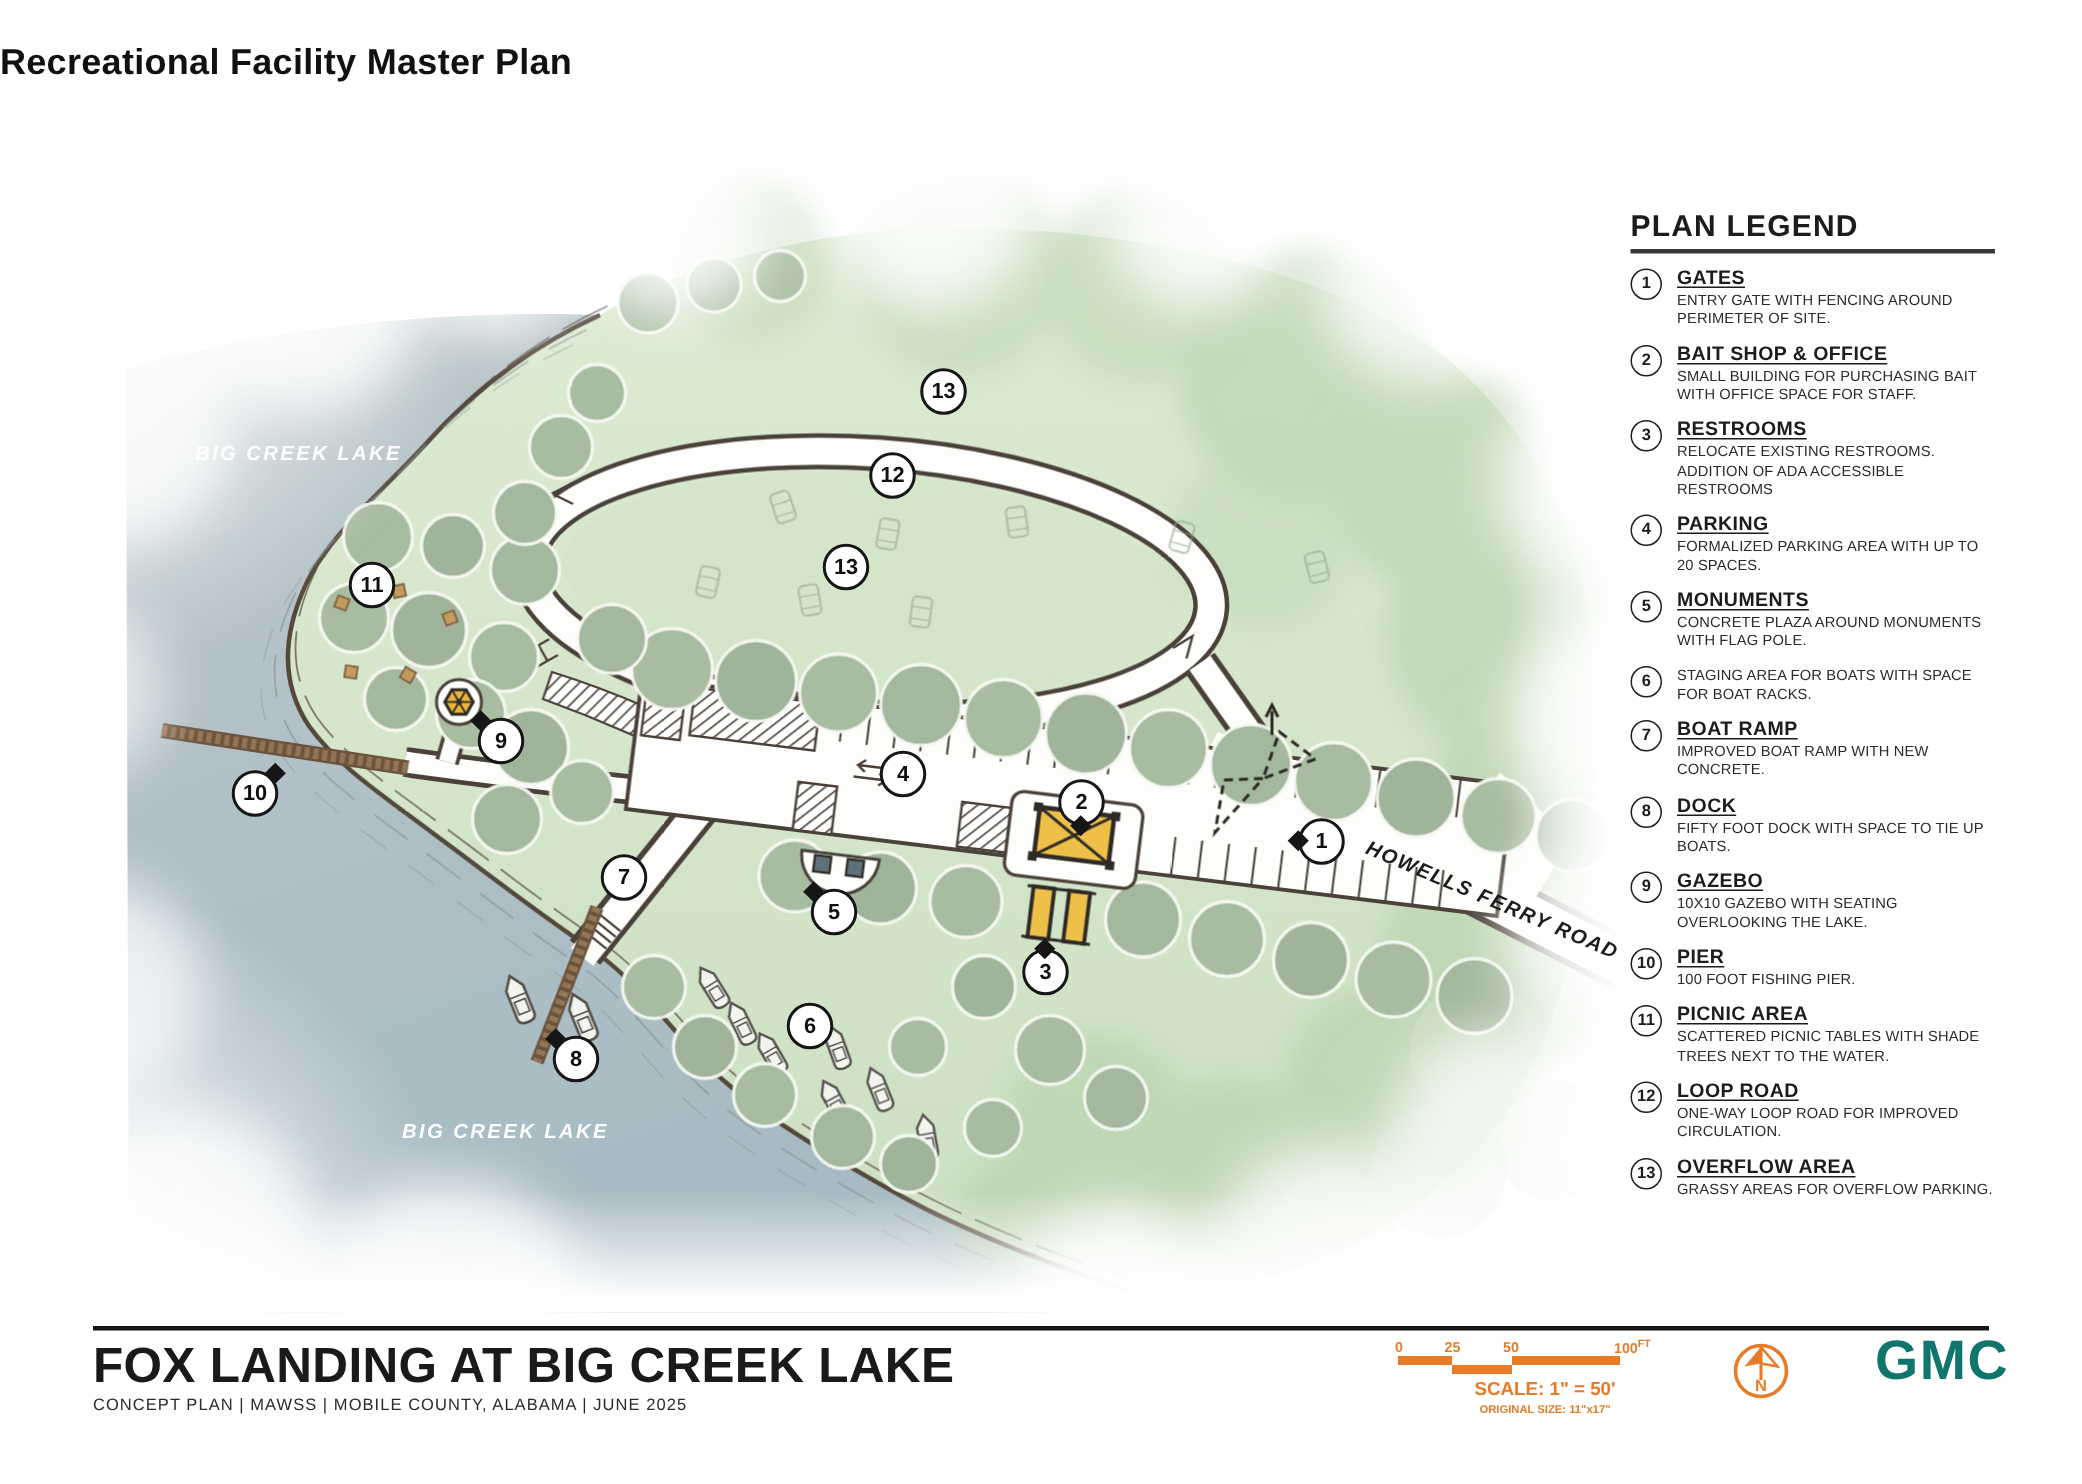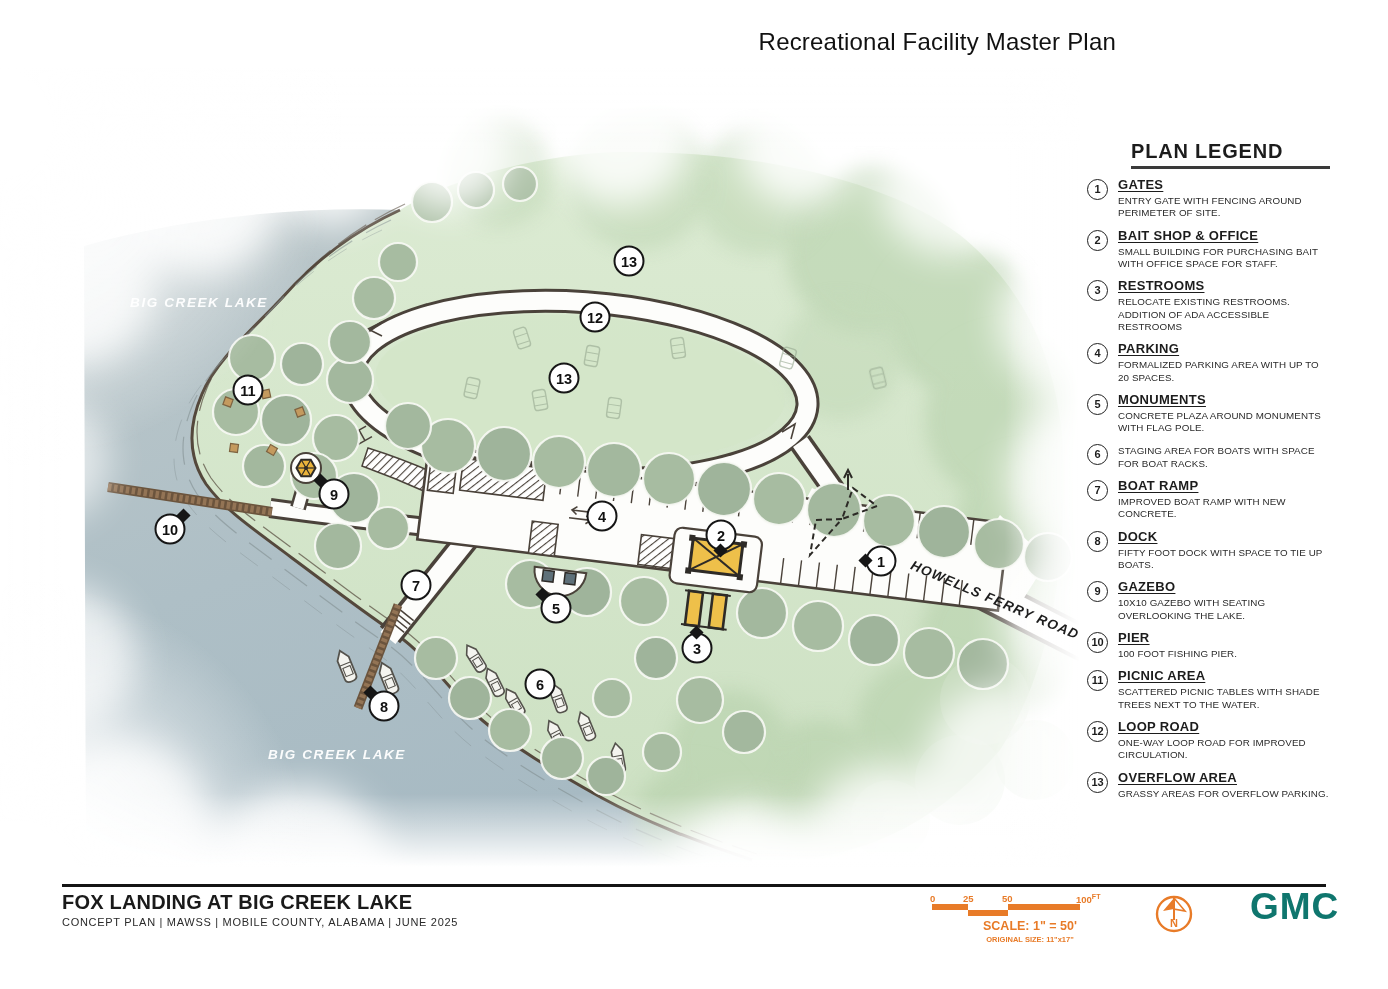--- a/index.html
+++ b/index.html
@@ -1,21 +1,21 @@
 <!DOCTYPE html>
 <html><head>
 <meta charset="utf-8">
 <style>
   html,body{margin:0;padding:0;background:#ffffff;}
   body{font-family:"Liberation Sans",sans-serif;-webkit-font-smoothing:antialiased;}
   #sheet{position:relative;width:1388px;height:989px;background:#fff;overflow:hidden;}
 
   
-  .sheet-title{position:absolute;top:28px;left:0;width:1116px;text-align:right;
-    font-size:24px;font-weight:normal;color:#111;letter-spacing:.2px;}
+  .sheet-title{position:absolute;top:28px;left:0;width:1116px;text-align:left;
+    font-size:24px;font-weight:bold;color:#111;letter-spacing:.2px;}
 
   
   #plan{position:absolute;left:0;top:60px;width:1080px;height:815px;}
   #plan svg{position:absolute;left:0;top:0;}
   #plan .vignette{position:absolute;left:0;top:0;width:100%;height:100%;pointer-events:none;
     background:
       radial-gradient(circle at 0% 8%, #fff 0 4%, rgba(255,255,255,0) 26%),
       radial-gradient(circle at 2% 100%, #fff 0 4%, rgba(255,255,255,0) 22%),
       linear-gradient(to right, #fff 0%, rgba(255,255,255,0) 6%),
       linear-gradient(to left, #fff 0%, rgba(255,255,255,0) 7%),
@@ -34,32 +34,32 @@
   .ptr-up-right{top:-5px;right:-5px;transform:rotate(45deg);}
 
   .water-label{position:absolute;transform:translate(-50%,-50%);color:rgba(255,255,255,.95);
     font-weight:bold;font-style:italic;font-size:13.5px;letter-spacing:1.6px;white-space:nowrap;z-index:4;text-align:center;}
   .road-label{position:absolute;transform:translate(-50%,-50%) rotate(23deg);color:#1d1d1d;
     font-weight:800;font-style:italic;font-size:13.5px;letter-spacing:1.2px;white-space:nowrap;z-index:4;}
 
   
   #legend{position:absolute;left:1087px;top:140px;width:243px;color:#1c1c1c;}
   .legend-title{font-size:20px;font-weight:bold;letter-spacing:.8px;border-bottom:3px solid #3a3a3a;
-    padding-bottom:3px;margin-bottom:9px;margin-left:44px;}
+    padding-bottom:3px;margin-bottom:9px;}
   .legend-item{display:flex;gap:10px;margin-bottom:9px;}
   .legend-num{flex:0 0 auto;width:19px;height:19px;border:1.8px solid #1f1f1f;border-radius:50%;
     font-size:11px;font-weight:bold;text-align:center;line-height:19px;margin-top:1px;}
   .legend-body{flex:1;}
   .legend-head{font-size:13px;font-weight:800;letter-spacing:.3px;text-decoration:underline;
     text-underline-offset:2px;line-height:1.15;}
   .legend-desc{font-size:9.8px;line-height:1.26;color:#2a2a2a;margin-top:2px;letter-spacing:.1px;}
 
   
   #footer{position:absolute;left:62px;top:884px;width:1264px;border-top:3px solid #141414;}
-  .proj-title{font-size:20px;font-weight:800;color:#1a1a1a;letter-spacing:.2px;margin-top:4px;}
+  .proj-title{font-size:33px;font-weight:800;color:#1a1a1a;letter-spacing:.2px;margin-top:4px;}
   .proj-meta{font-size:11px;color:#2a2a2a;letter-spacing:.7px;margin-top:2px;}
 
   #scalebar{position:absolute;left:930px;top:893px;width:200px;color:#e87b28;}
   #scalebar .tick{position:absolute;top:0;font-size:9.5px;font-weight:bold;}
   #scalebar .unit{font-size:7px;vertical-align:super;}
   #scalebar .bar{position:absolute;height:6px;background:#e87b28;}
   .scale-label{position:absolute;left:20px;top:26px;width:160px;text-align:center;
     font-size:12.5px;font-weight:800;}
   .scale-orig{position:absolute;left:20px;top:42px;width:160px;text-align:center;
     font-size:7.5px;font-weight:bold;}

